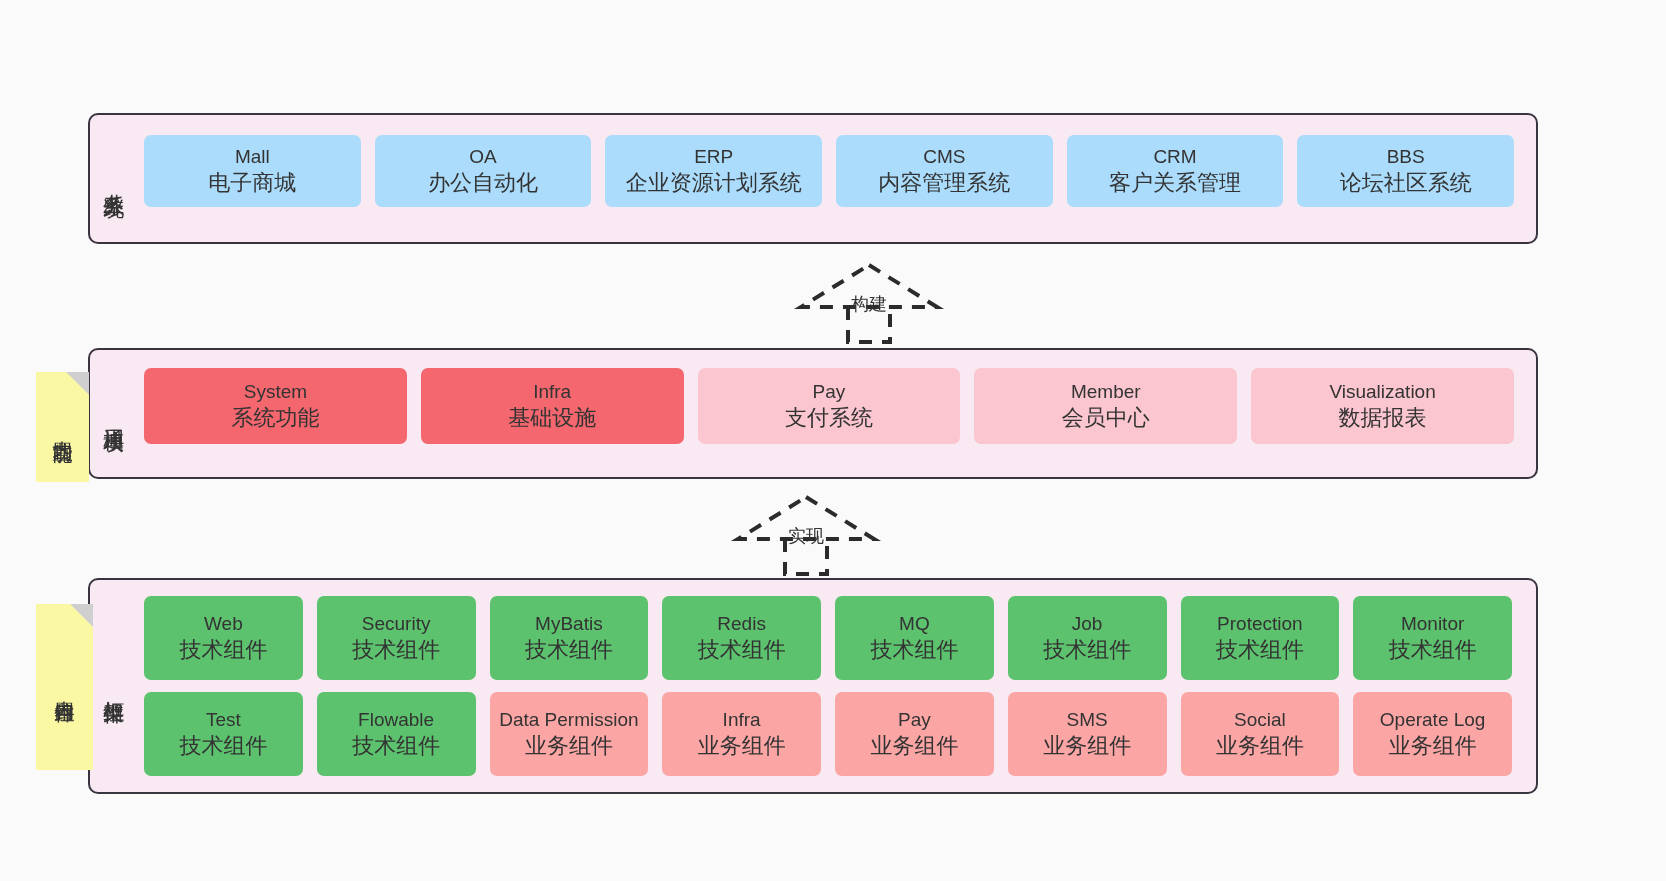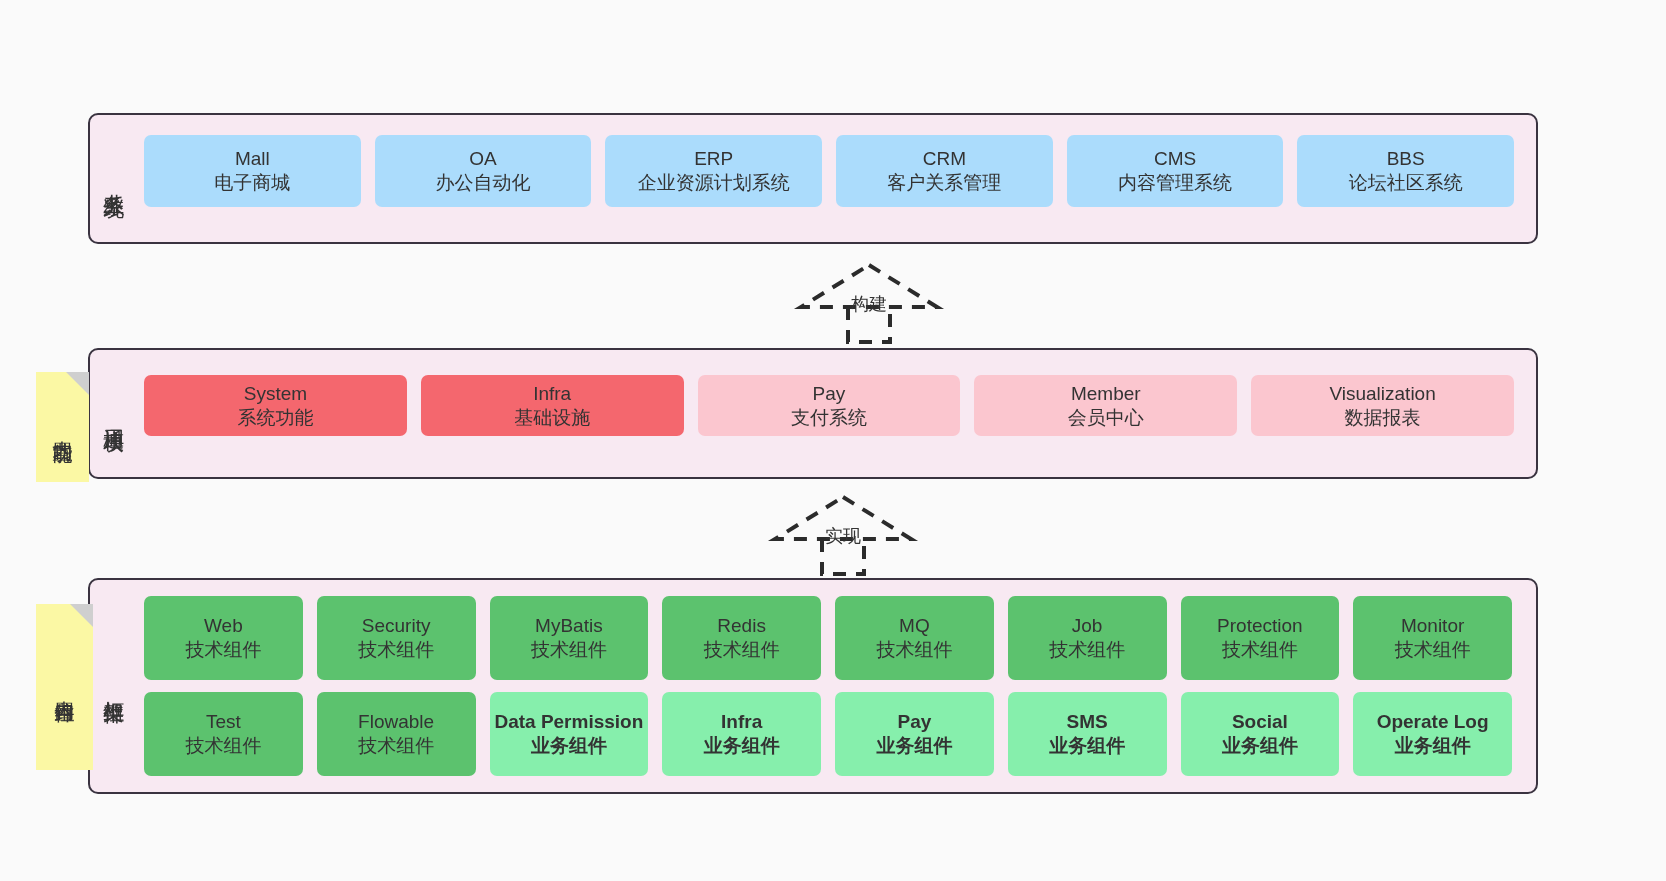--- a/index.html
+++ b/index.html
@@ -64,34 +64,34 @@
     display: flex;
     flex-direction: column;
     align-items: center;
     justify-content: center;
     text-align: center;
     box-sizing: border-box;
     padding: 6px 4px;
     line-height: 1.26;
   }
   .node .n-en  { font-size: 19px; }
-  .node .n-cn  { font-size: 19px; }
+  .node .n-cn  { font-size: 22px; }
 
   .node.blue        { background: #abdcfc; }
   .node.red         { background: #f4676e; }
   .node.pink        { background: #fbc6cf; }
   .node.green       { background: #5cc26e; }
-  .node.lightgreen  { background: #86efac; font-weight: bold; }
+  .node.lightgreen  { background: #fca5a5; }
 
   
   #band-business { left: 88px;  top: 113px; width: 1450px; height: 131px; }
   #band-business .node { height: 72px; }
 
   #band-common   { left: 88px;  top: 348px; width: 1450px; height: 131px; }
-  #band-common .node { height: 61px; }
+  #band-common .node { height: 76px; }
 
   #band-framework{ left: 88px;  top: 578px; width: 1450px; height: 216px; }
   #band-framework .band-body { gap: 12px; padding: 0 24px 0 6px; }
   #band-framework .node { height: 84px; }
 
   #band-framework .band-label,
   #band-common .band-label,
   #band-business .band-label { width: 48px; }
 
   
@@ -132,21 +132,21 @@
     position: absolute;
     left: 0;
     right: 0;
     text-align: center;
     font-size: 18px;
     color: #333333;
     pointer-events: none;
   }
   #arrow-build   { left: 798px; top: 262px; width: 142px; height: 82px; }
   #arrow-build .arrow-label   { top: 30px; }
-  #arrow-impl    { left: 772px; top: 494px; width: 142px; height: 82px; }
+  #arrow-impl    { left: 735px; top: 494px; width: 142px; height: 82px; }
   #arrow-impl .arrow-label    { top: 30px; }
 </style>
 </head>
 <body>
 
 <div class="band" id="band-business">
   <div class="band-label">业务系统</div>
   <div class="band-body">
     <div class="row">
       <div class="node blue">
@@ -155,26 +155,26 @@
       </div>
       <div class="node blue">
         <span class="n-en">OA</span>
         <span class="n-cn">办公自动化</span>
       </div>
       <div class="node blue">
         <span class="n-en">ERP</span>
         <span class="n-cn">企业资源计划系统</span>
       </div>
       <div class="node blue">
+        <span class="n-en">CMS</span>
+        <span class="n-cn">内容管理系统</span>
+      </div>
+      <div class="node blue">
         <span class="n-en">CRM</span>
         <span class="n-cn">客户关系管理</span>
-      </div>
-      <div class="node blue">
-        <span class="n-en">CMS</span>
-        <span class="n-cn">内容管理系统</span>
       </div>
       <div class="node blue">
         <span class="n-en">BBS</span>
         <span class="n-cn">论坛社区系统</span>
       </div>
     </div>
   </div>
 </div>
 
 <div class="uml-arrow" id="arrow-build">

